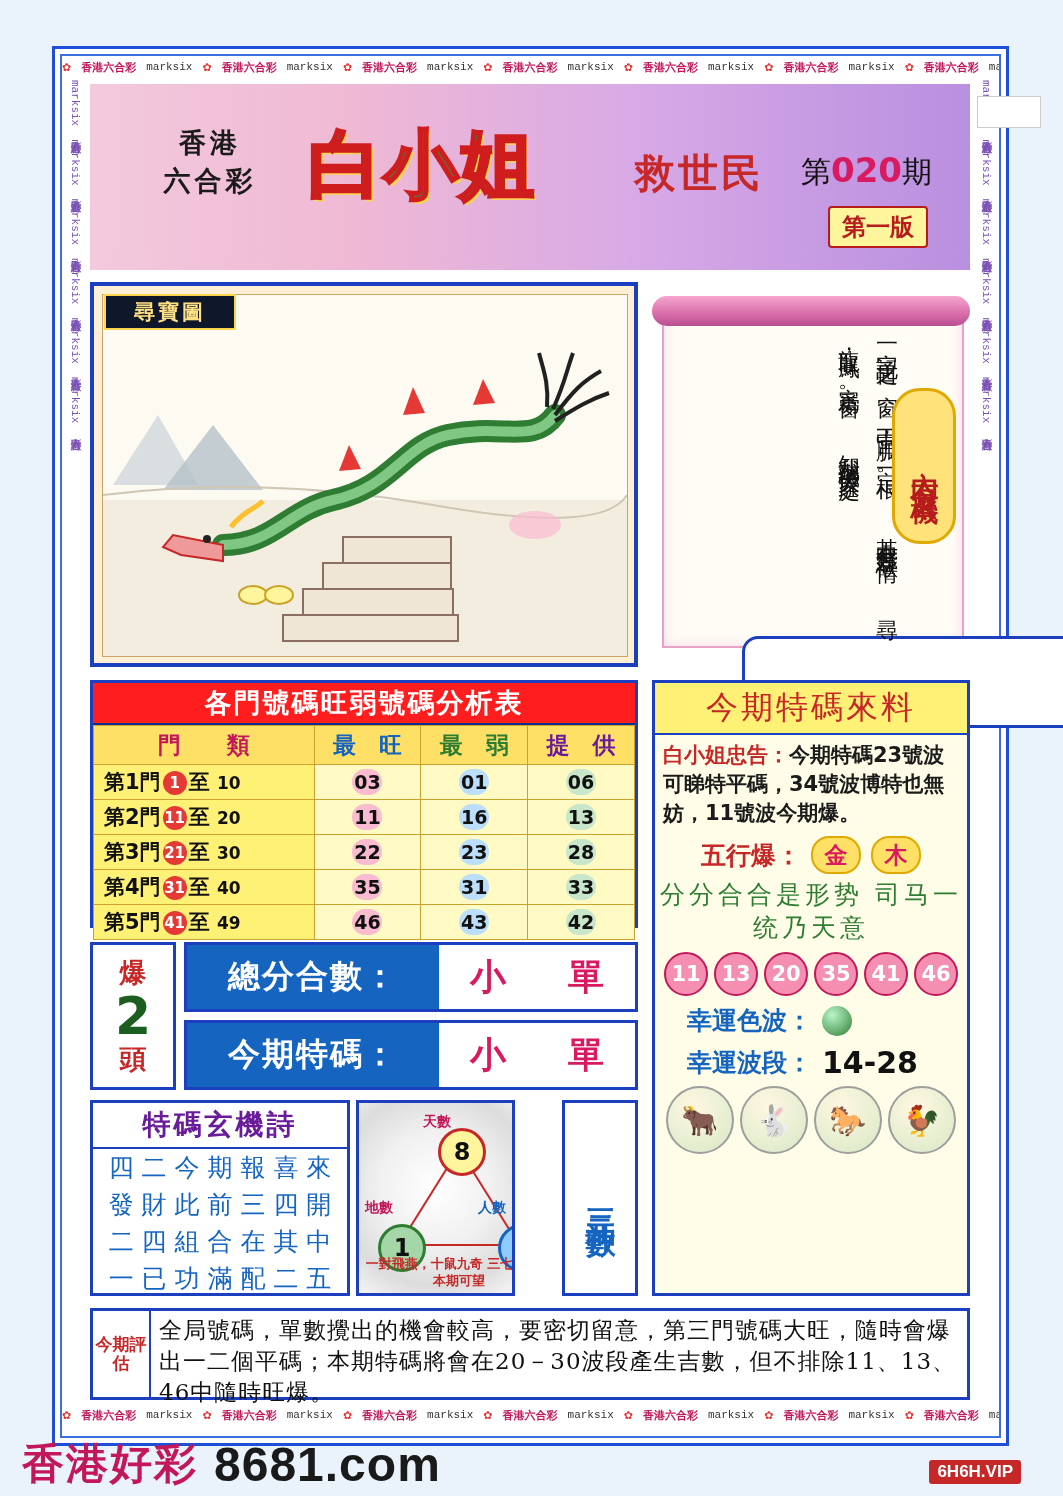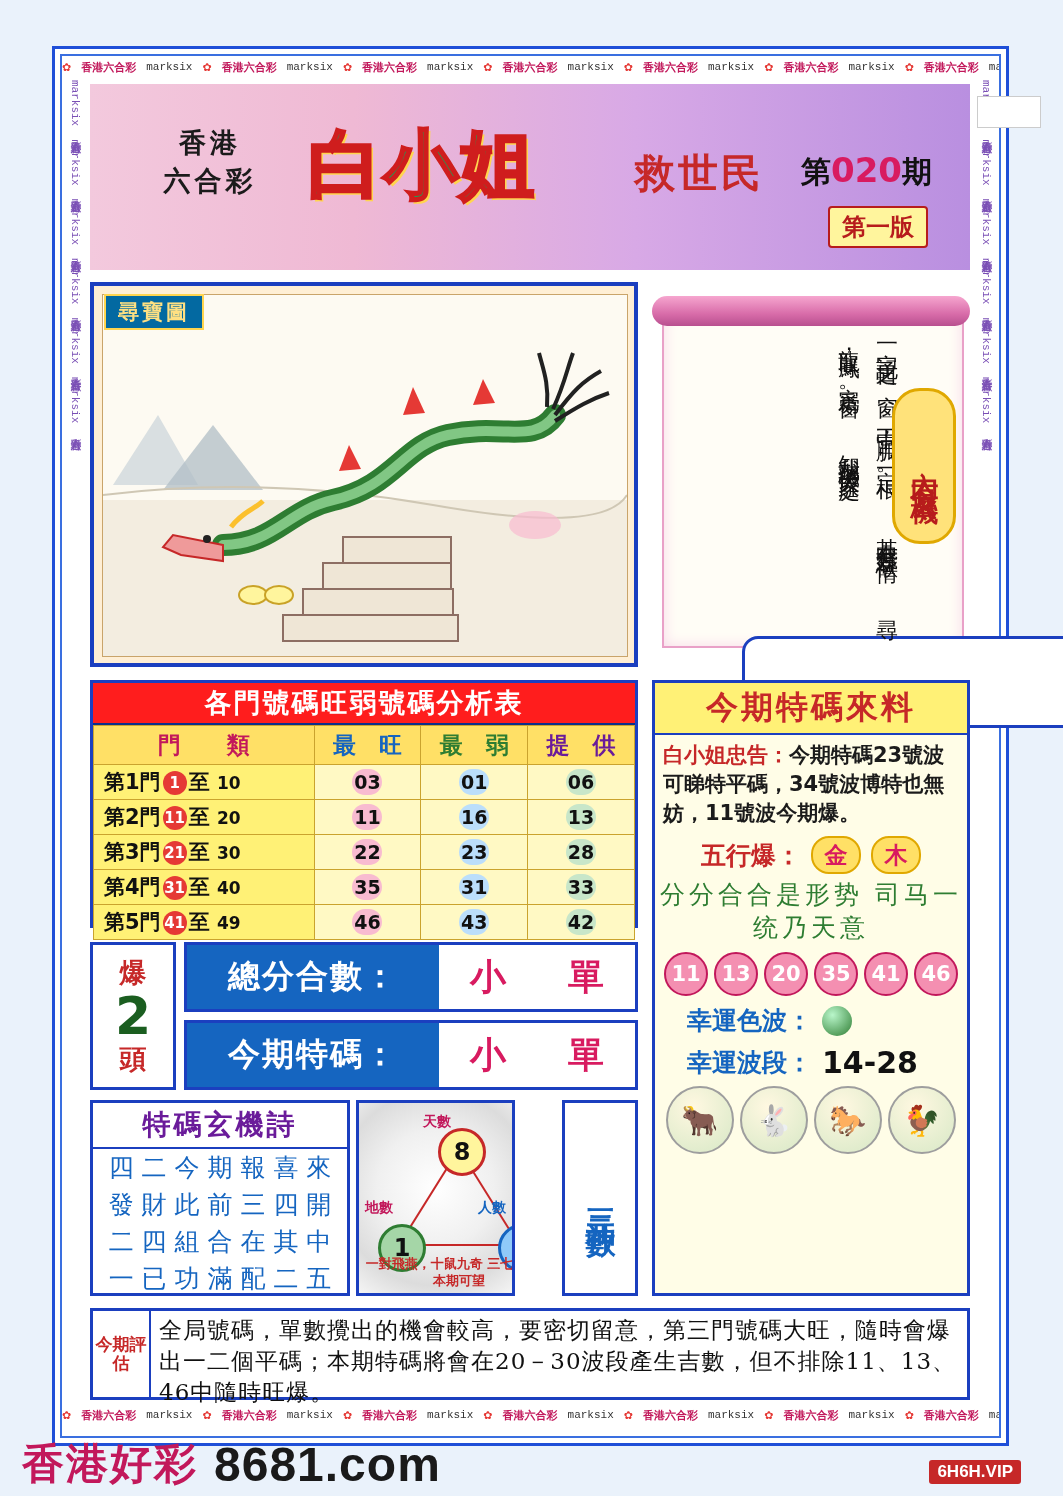--- a/index.html
+++ b/index.html
@@ -58,37 +58,37 @@
   .hdr-title{
     position:absolute;left:218px;top:32px;font-size:74px;font-weight:bold;color:#0fa958;
     font-family:"DejaVu Sans",sans-serif;letter-spacing:2px;
     -webkit-text-stroke:3px #cf1d1d;text-shadow:3px 3px 0 #ffd54f;
   }
   .hdr-sub{
     position:absolute;left:545px;top:62px;font-size:40px;font-weight:bold;color:#c62828;
     font-family:"DejaVu Serif",serif;letter-spacing:3px;
   }
   .hdr-issue{
-    position:absolute;right:38px;top:66px;font-size:30px;font-weight:bold;color:#111;
+    position:absolute;right:38px;top:66px;font-size:30px;font-weight:normal;color:#111;
   }
   .hdr-issue b{color:#d81b60;font-size:34px;}
   .hdr-edition{
     position:absolute;right:42px;top:122px;background:#fff59d;border:2px solid #b71c1c;
     color:#b71c1c;font-size:24px;font-weight:bold;padding:3px 12px;border-radius:4px;
   }
 
   
   .pic-panel{
     position:absolute;left:90px;top:282px;width:548px;height:385px;
     border:4px solid #1b3fbf;background:#ffefd5;box-sizing:border-box;
   }
   .pic-inner{position:absolute;left:8px;top:8px;width:524px;height:361px;background:#fdf6ec;border:1px solid #c9a46a;overflow:hidden;}
   .pic-label{
-    position:absolute;left:10px;top:8px;background:#0369a1;color:#ffe082;font-size:21px;font-weight:bold;
-    padding:2px 12px;border:2px solid #ffd54f;z-index:5;letter-spacing:3px;
+    position:absolute;left:10px;top:8px;background:#0f172a;color:#ffe082;font-size:21px;font-weight:bold;
+    padding:2px 28px;border:2px solid #ffd54f;z-index:5;letter-spacing:3px;
   }
 
   
   .scroll-panel{
     position:absolute;left:652px;top:292px;width:318px;height:375px;
   }
   .scroll-body{
     position:absolute;left:10px;top:22px;width:298px;height:330px;background:#fffdf6;
     border:2px solid #e9a1c8;box-shadow:inset 0 0 14px #f7d9e9;
   }
@@ -200,21 +200,21 @@
     writing-mode:vertical-rl;text-orientation:upright;font-size:30px;font-weight:bold;color:#1565c0;
     letter-spacing:6px;
   }
 
   
   .right-col{
     position:absolute;left:652px;top:680px;width:318px;height:616px;
     border:3px solid #1b3fbf;background:#fffde7;box-sizing:border-box;
   }
   .rc-title{
-    height:50px;background:#fff176;color:#c62828;font-size:32px;font-weight:bold;
+    height:50px;background:#fff176;color:#c62828;font-size:32px;font-weight:normal;
     display:flex;align-items:center;justify-content:center;letter-spacing:3px;border-bottom:2px solid #1b3fbf;
   }
   .rc-advice{
     padding:6px 8px;font-size:21px;line-height:29px;color:#1b1b1b;font-weight:bold;
     font-family:"DejaVu Sans",sans-serif;
   }
   .rc-advice b{color:#c62828;}
   .rc-wuxing{
     display:flex;align-items:center;justify-content:center;gap:10px;margin-top:2px;
   }

